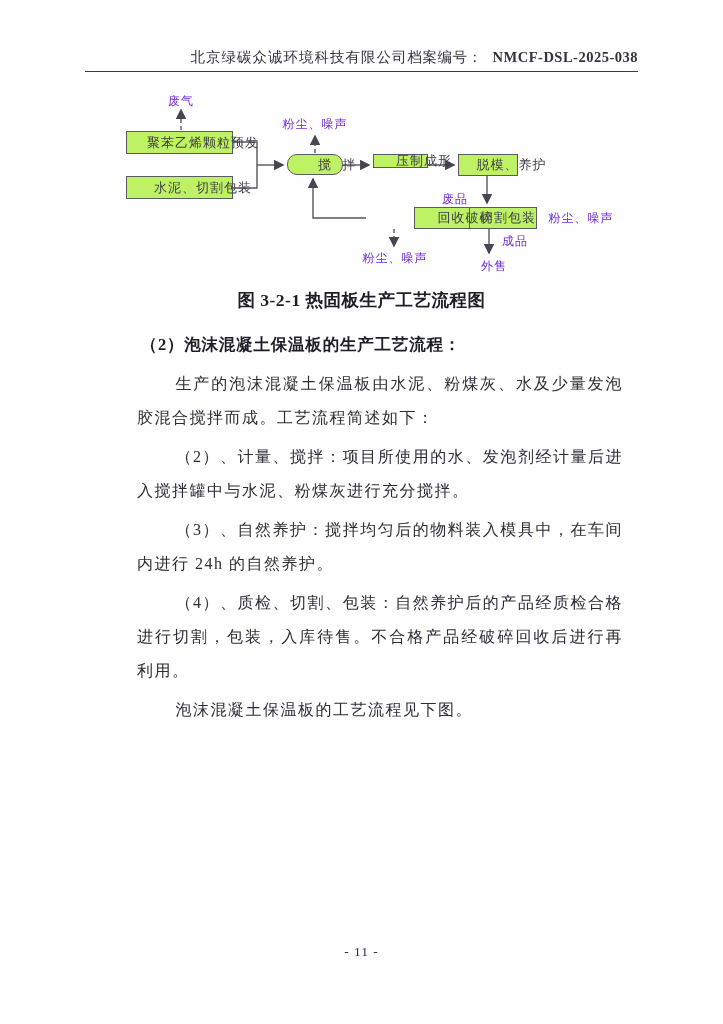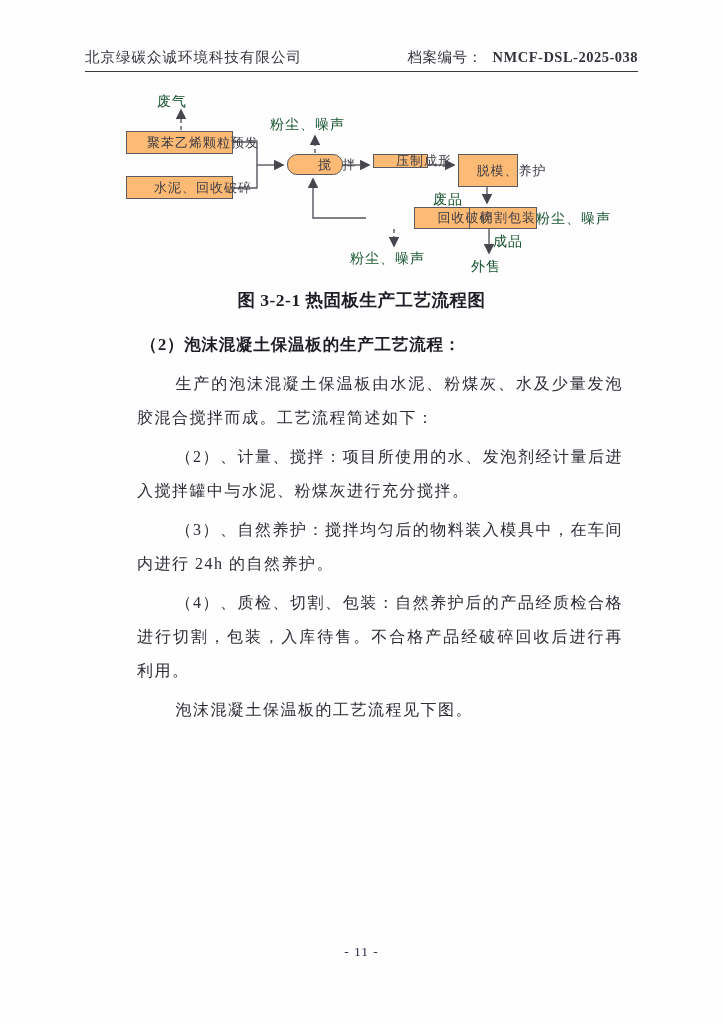--- a/index.html
+++ b/index.html
@@ -6,36 +6,36 @@
   html,body { background:#ffffff; }
   .page {
     position:relative; width:723px; height:1024px; background:#fefefe;
     font-family:"Liberation Serif","DejaVu Serif",serif;
     color:#2d2d36; overflow:hidden;
   }
   
   .header {
     position:absolute; left:85px; top:46px; width:553px; height:26px;
     border-bottom:1.5px solid #3a3a42;
-    display:flex; justify-content:space-between; align-items:flex-end;
+    display:flex; justify-content:flex-end; align-items:flex-end;
     padding-bottom:4px; font-size:14.5px; color:#33333c; letter-spacing:1px;
   }
   .header .docnum { letter-spacing:0.5px; }
   .header .docnum b { font-weight:600; letter-spacing:0.5px; margin-left:10px; }
   
   .flow { position:absolute; left:95px; top:90px; width:540px; height:200px; }
   .flow svg { position:absolute; left:0; top:0; }
   .fnode {
-    position:absolute; border:1px solid #5a5a60; background:#fdba74;
+    position:absolute; border:1px solid #5a5a60; background:#bef264;
     display:flex; align-items:center; justify-content:center;
     font-size:13px; color:#3c3c44; letter-spacing:1px; white-space:nowrap;padding-left:47px;
   }
   .flabel {
-    position:absolute; font-size:14px; color:#14532d;
-    letter-spacing:1px; white-space:nowrap; 
+    position:absolute; font-size:12px; color:#6d28d9;
+    letter-spacing:1px; white-space:nowrap; text-align:center;
   }
   
   .caption {
     position:absolute; left:0; top:288px; width:723px; text-align:center;
     font-weight:bold; font-size:17.5px; color:#1d1d26; letter-spacing:0.5px;
   }
   .body-text { position:absolute; left:101px; top:328px; width:522px; }
   .body-text .heading {
     font-weight:bold; font-size:16.5px; line-height:34px; color:#1d1d26;
     text-indent:2.4em; letter-spacing:0.8px; margin-bottom:5px;
@@ -92,29 +92,29 @@
         <path d="M423,128 H436" stroke-dasharray="4 3" marker-end="url(#arr)"></path>
 
         <path d="M394,139 V163" marker-end="url(#arr)"></path>
       </g>
     </svg>
 
     <div class="fnode" style="left:31px;top:41px;width:107px;height:23px;">
         <span>聚苯乙烯颗粒预发</span>
       </div>
     <div class="fnode" style="left:31px;top:86px;width:107px;height:23px;">
-        <span>水泥、回收破碎</span>
+        <span>水泥、切割包装</span>
       </div>
     <div class="fnode" style="left:192px;top:64px;width:56px;height:21px;letter-spacing:4px;border-radius:10px;">
         <span>搅 拌</span>
       </div>
     <div class="fnode" style="left:278px;top:64px;width:55px;height:14px;">
         <span>压制成形</span>
       </div>
-    <div class="fnode" style="left:363px;top:64px;width:60px;height:33px;justify-content:center;">
+    <div class="fnode" style="left:363px;top:64px;width:60px;height:22px;justify-content:center;">
         <span>脱模、养护</span>
       </div>
     <div class="fnode" style="left:368px;top:117px;width:74px;height:22px;justify-content:flex-end;">
         <span>切割包装</span>
       </div>
     <div class="fnode" style="left:271px;top:117px;width:56px;height:22px;margin-left:48px;">
         <span>回收破碎</span>
       </div>
 
     <div class="flabel" style="left:62px;top:3px;width:48px;">废气</div>

